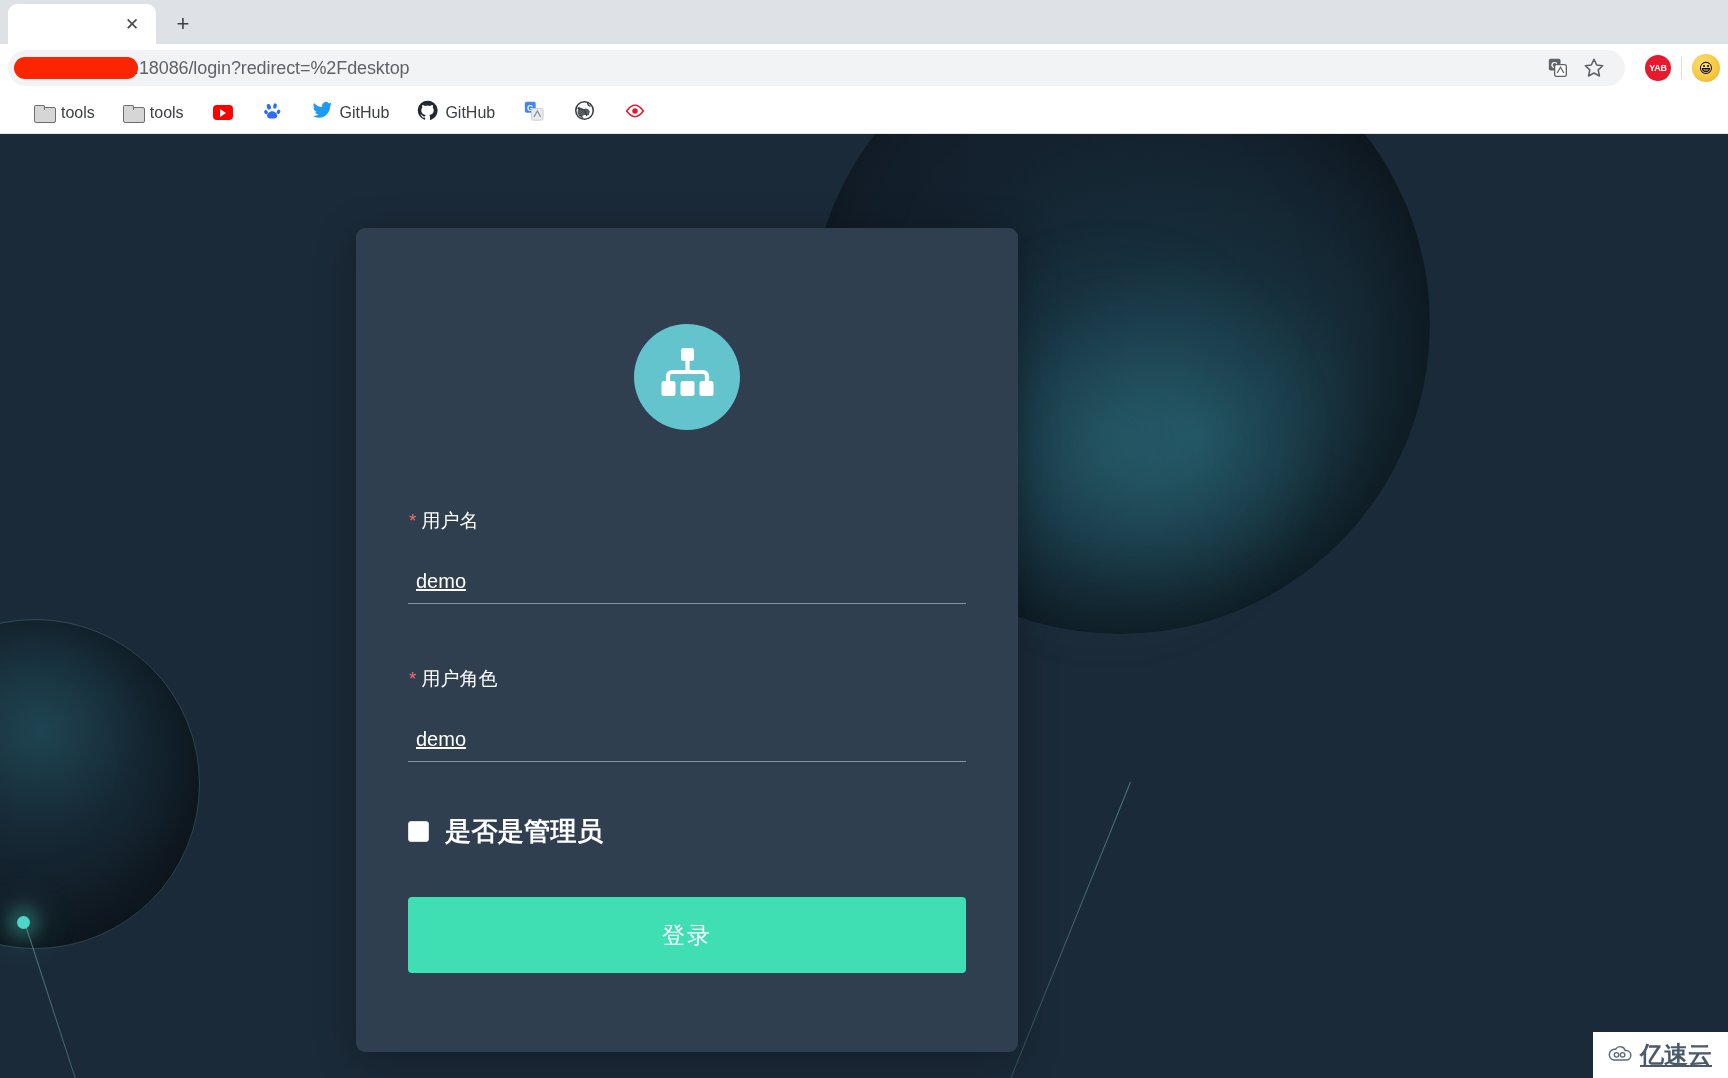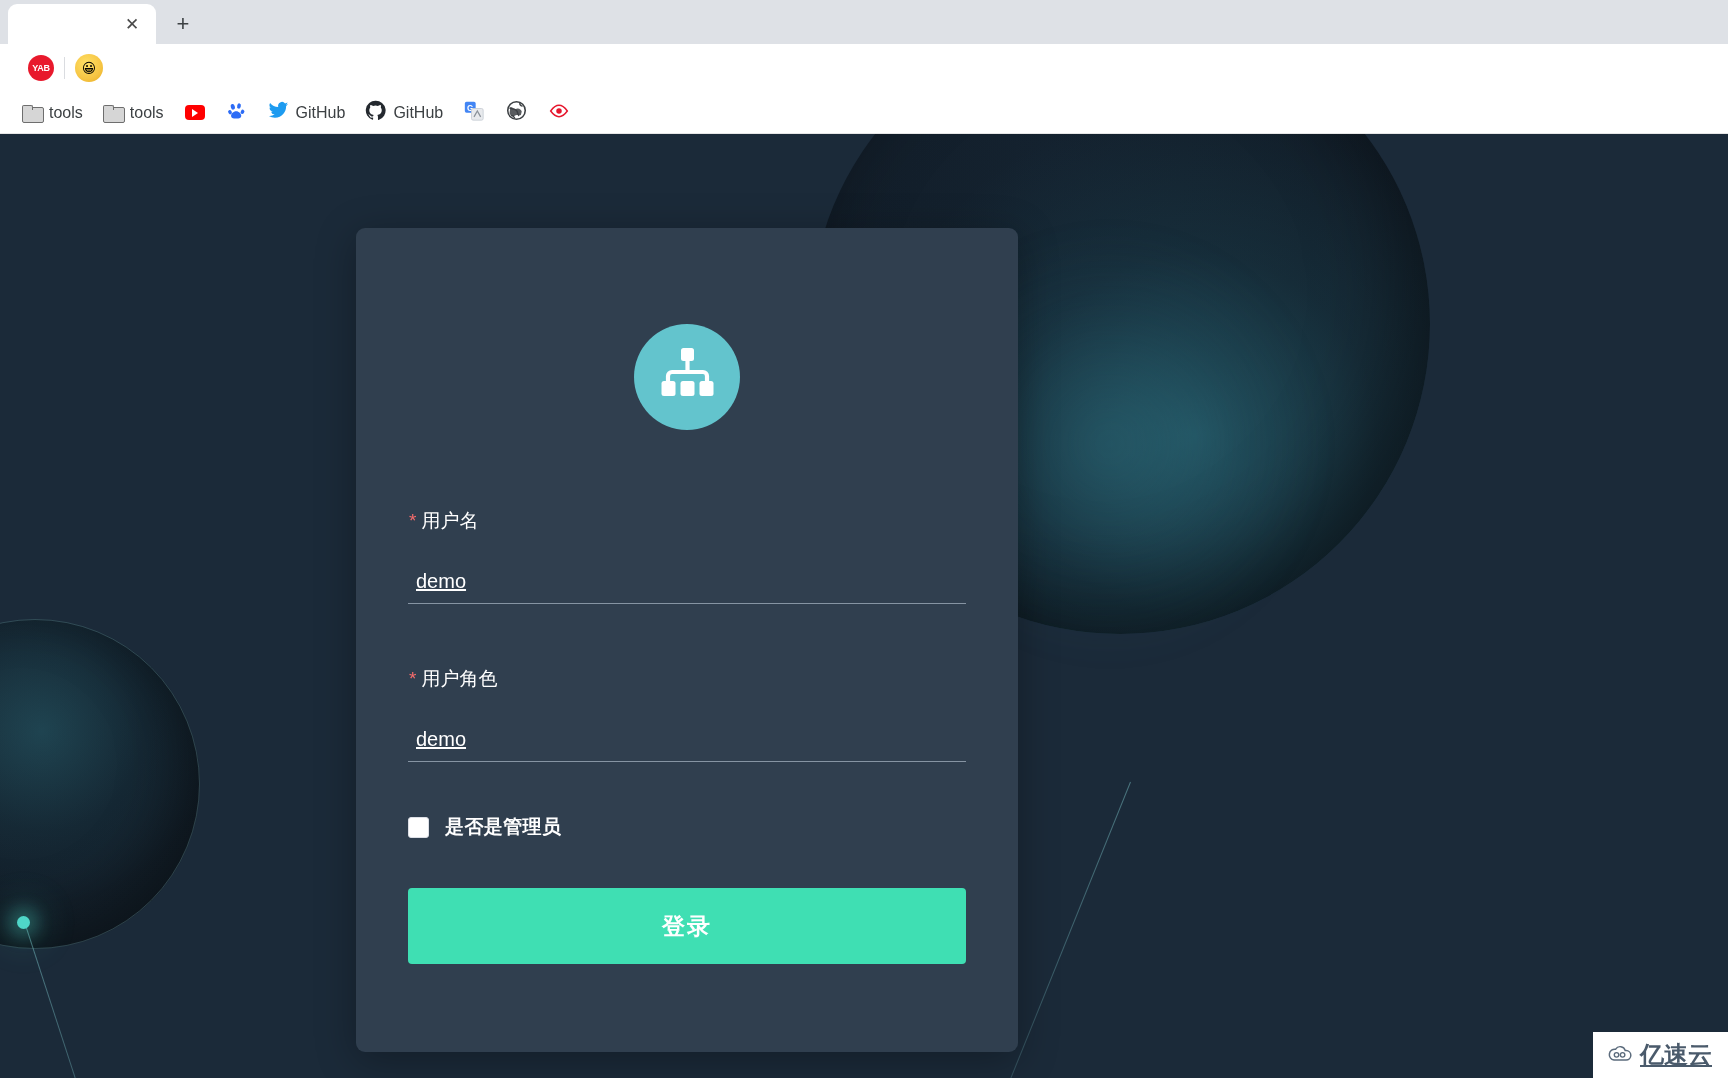--- a/index.html
+++ b/index.html
@@ -90,22 +90,22 @@
     width: 28px; height: 28px; border-radius: 50%;
     background: radial-gradient(circle at 40% 35%, #ffe066 0%, #f6c544 60%, #e8ab1f 100%);
     display:flex;align-items:center;justify-content:center;
     font-size: 14px;
   }
 
   .bookmarks {
     height: 42px; width: 100%;
     background: #ffffff;
     display: flex; align-items: center;
-    padding: 0 14px;
-    gap: 4px;
+    padding: 0 26px;
+    gap: 12px;
     border-bottom: 1px solid #e6e6e6;
   }
   .bm {
     display: flex; align-items: center; gap: 7px;
     padding: 5px 8px;
     border-radius: 4px;
     font-size: 16px;
     color: #3c4043;
     white-space: nowrap;
   }
@@ -245,31 +245,31 @@
     margin-top: 52px;
   }
   .checkbox-box {
     width: 21px; height: 21px;
     background: #ffffff;
     border-radius: 3px;
     border: 1px solid #dcdfe6;
     flex: 0 0 auto;
   }
   .check-label {
-    color: #ffffff; font-size: 19px; font-weight: 700;
+    color: #ffffff; font-size: 26px; font-weight: 700;
     letter-spacing: 0.4px;
   }
   .login-btn {
     width: 100%; height: 76px;
     margin-top: 48px;
     background: #3fdfb3;
     border: none; border-radius: 4px;
     color: #ffffff;
     font-size: 23px;
-    font-weight: 700;
+    font-weight: 400;
     letter-spacing: 2px;
     font-family: "Liberation Sans", "DejaVu Sans", sans-serif;
     cursor: pointer;
   }
 
   
   .watermark {
     position: absolute;
     right: 0; bottom: 0;
     background: #ffffff;
@@ -284,20 +284,39 @@
 <div class="browser">
 
   <div class="tabstrip">
     <div class="tab-active">
       <div class="tab-close">✕</div>
     </div>
     <div class="newtab-btn">+</div>
   </div>
 
   <div class="toolbar">
+    <div class="omnibox">
+      <div class="url-redact"></div>
+      <span class="url-text">:18086/login?redirect=%2Fdesktop</span>
+      <div class="omni-right">
+        <div class="omni-icon">
+          <svg width="20" height="20" viewBox="0 0 24 24">
+            <rect x="1" y="1" width="14" height="14" rx="2" fill="#5f6368"></rect>
+            <text x="8" y="12" font-size="11" font-weight="bold" fill="#fff" text-anchor="middle" font-family="Liberation Sans, sans-serif">G</text>
+            <rect x="8" y="8" width="14" height="14" rx="2" fill="#fff" stroke="#5f6368" stroke-width="1.6"></rect>
+            <path d="M11 18 l4 -7 l4 7" stroke="#5f6368" stroke-width="1.5" fill="none"></path>
+          </svg>
+        </div>
+        <div class="omni-icon">
+          <svg width="22" height="22" viewBox="0 0 24 24">
+            <path d="M12 2.5 l2.9 6.2 6.6 .8 -4.9 4.6 1.3 6.6 -5.9 -3.3 -5.9 3.3 1.3 -6.6 -4.9 -4.6 6.6 -.8 z" fill="none" stroke="#5f6368" stroke-width="1.7" stroke-linejoin="round"></path>
+          </svg>
+        </div>
+      </div>
+    </div>
     <div class="tb-right">
       <div class="ext-yab">YAB</div>
       <div class="tb-divider"></div>
       <div class="avatar-yellow">😀</div>
     </div>
   </div>
 
   <div class="bookmarks">
     <div class="bm">
       <span class="folder-ico"></span>

